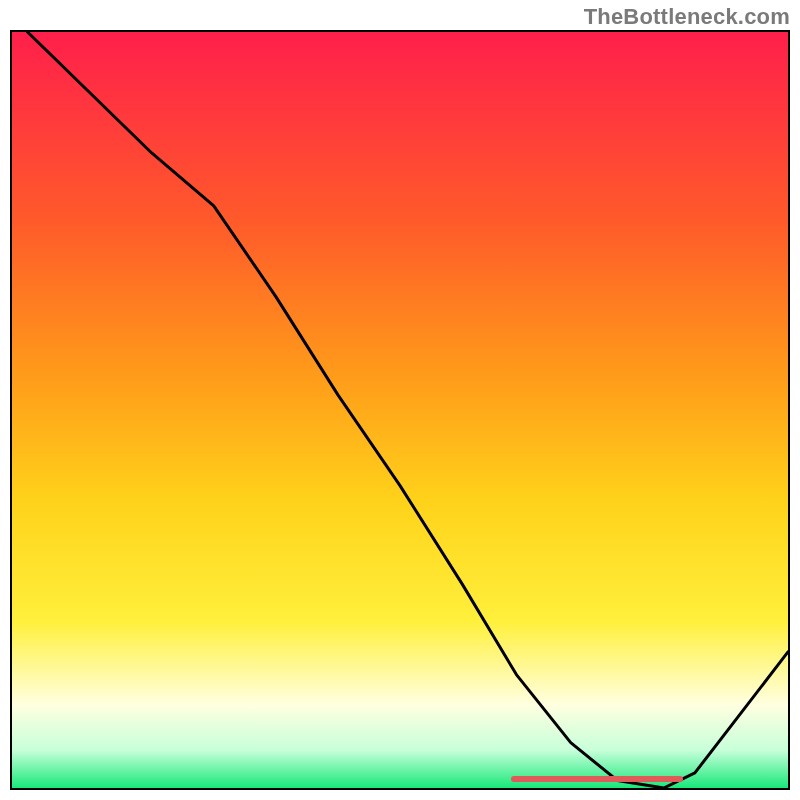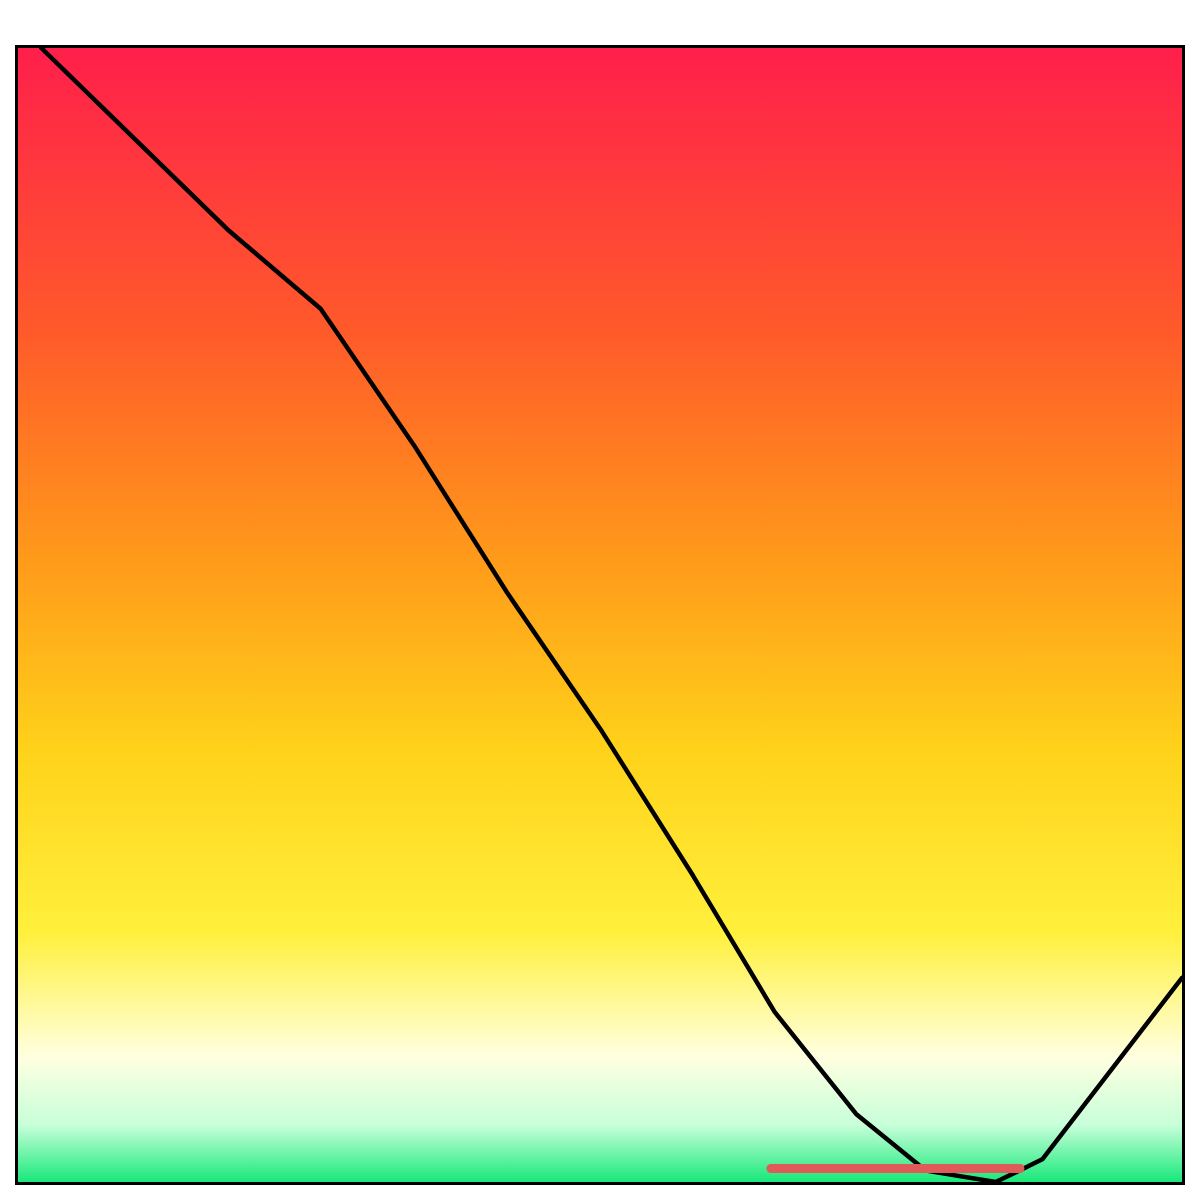--- a/index.html
+++ b/index.html
@@ -57,20 +57,21 @@
     height: 6px;
     border-radius: 3px;
     
   }
 </style>
 </head>
 <body>
 
 <div id="stage">
 
+  <div id="watermark">TheBottleneck.com</div>
 
   <div id="plot">
 
     <svg id="gradient-fill" viewBox="0 0 780 760" preserveAspectRatio="none">
       <defs>
         <linearGradient id="bg-grad" x1="0" y1="0" x2="0" y2="1">
 
         <stop offset="0%" stop-color="#ff1f4b"></stop>
             <stop offset="25%" stop-color="#ff5a2a"></stop>
             <stop offset="45%" stop-color="#ff9a1a"></stop>

